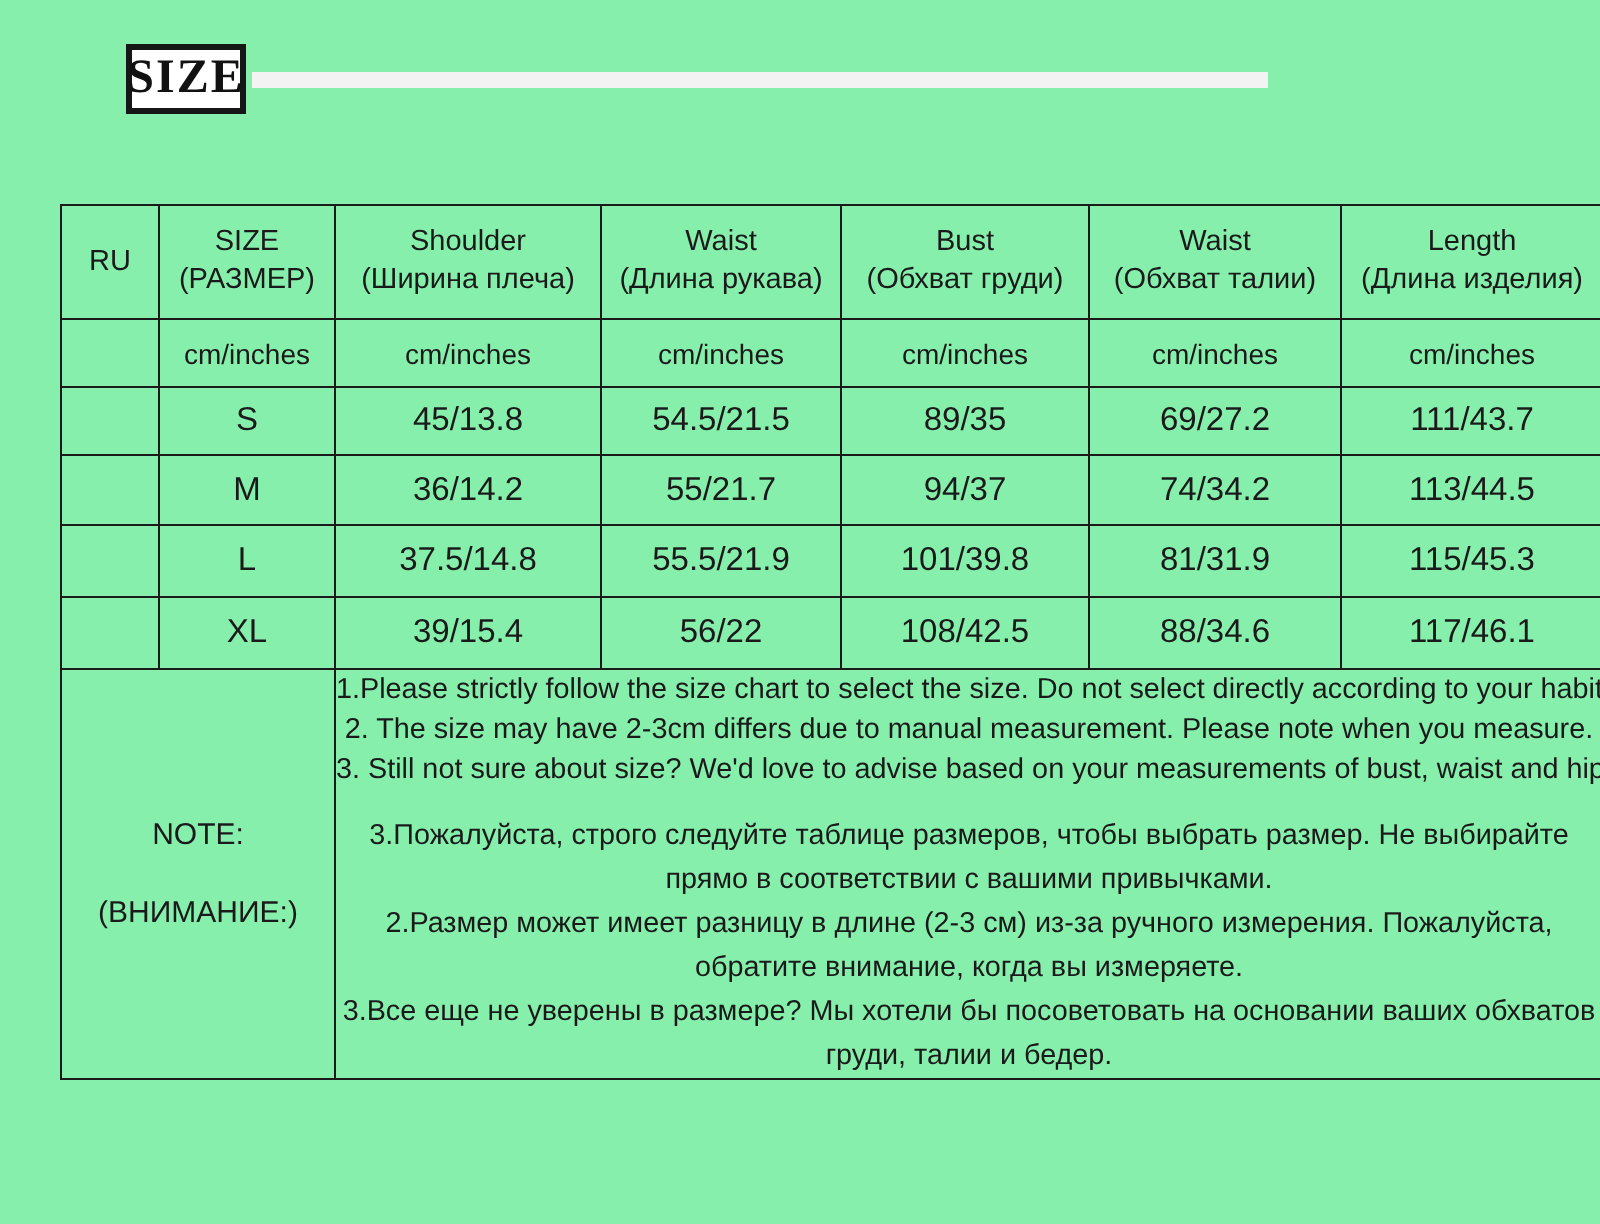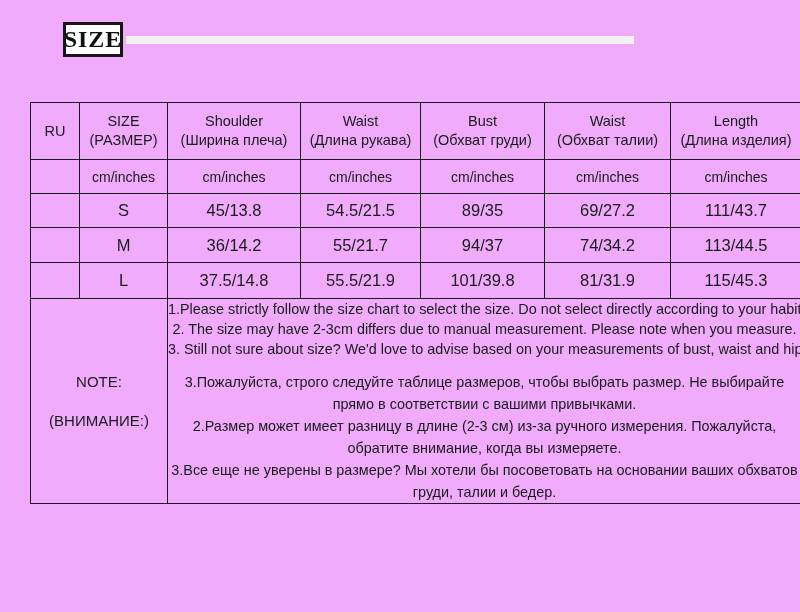--- a/index.html
+++ b/index.html
@@ -1,17 +1,17 @@
 <!DOCTYPE html>
 <html><head>
 <meta charset="utf-8">
 <style>
   html,body { margin:0; padding:0; background:#ffffff; }
   .canvas {
-    position:relative; width:800px; height:612px; background:#f0abfc;
+    position:relative; width:800px; height:612px; background:#86efac;
     font-family:"Liberation Sans","DejaVu Sans",sans-serif; color:#1a1a1a;
     overflow:hidden;
   }
   .size-badge {
     position:absolute; left:63px; top:22px; width:60px; height:35px;
     box-sizing:border-box; border:3px solid #161616;
     display:flex; align-items:center; justify-content:center;
     font-family:"Liberation Serif","DejaVu Serif",serif;
     font-weight:bold; font-size:24px; letter-spacing:1px; color:#111;
     background:#fff; z-index:2;
@@ -127,20 +127,29 @@
     <tr class="data-row" style="height:36px">
       <td></td>
       <td>L</td>
       <td>37.5/14.8</td>
       <td>55.5/21.9</td>
       <td>101/39.8</td>
       <td>81/31.9</td>
       <td>115/45.3</td>
     </tr>
 
+    <tr class="data-row" style="height:36px">
+      <td></td>
+      <td>XL</td>
+      <td>39/15.4</td>
+      <td>56/22</td>
+      <td>108/42.5</td>
+      <td>88/34.6</td>
+      <td>117/46.1</td>
+    </tr>
 
 
     <tr style="height:190px">
       <td colspan="2" class="note-label-cell">
         <div class="note-label-line1">NOTE:</div>
         <div>(ВНИМАНИЕ:)</div>
       </td>
       <td colspan="5" class="note-text-cell">
         <div class="en-line">1.Please strictly follow the size chart to select the size. Do not select directly according to your habits.</div>
         <div class="en-line">2. The size may have 2-3cm differs due to manual measurement. Please note when you measure.</div>

